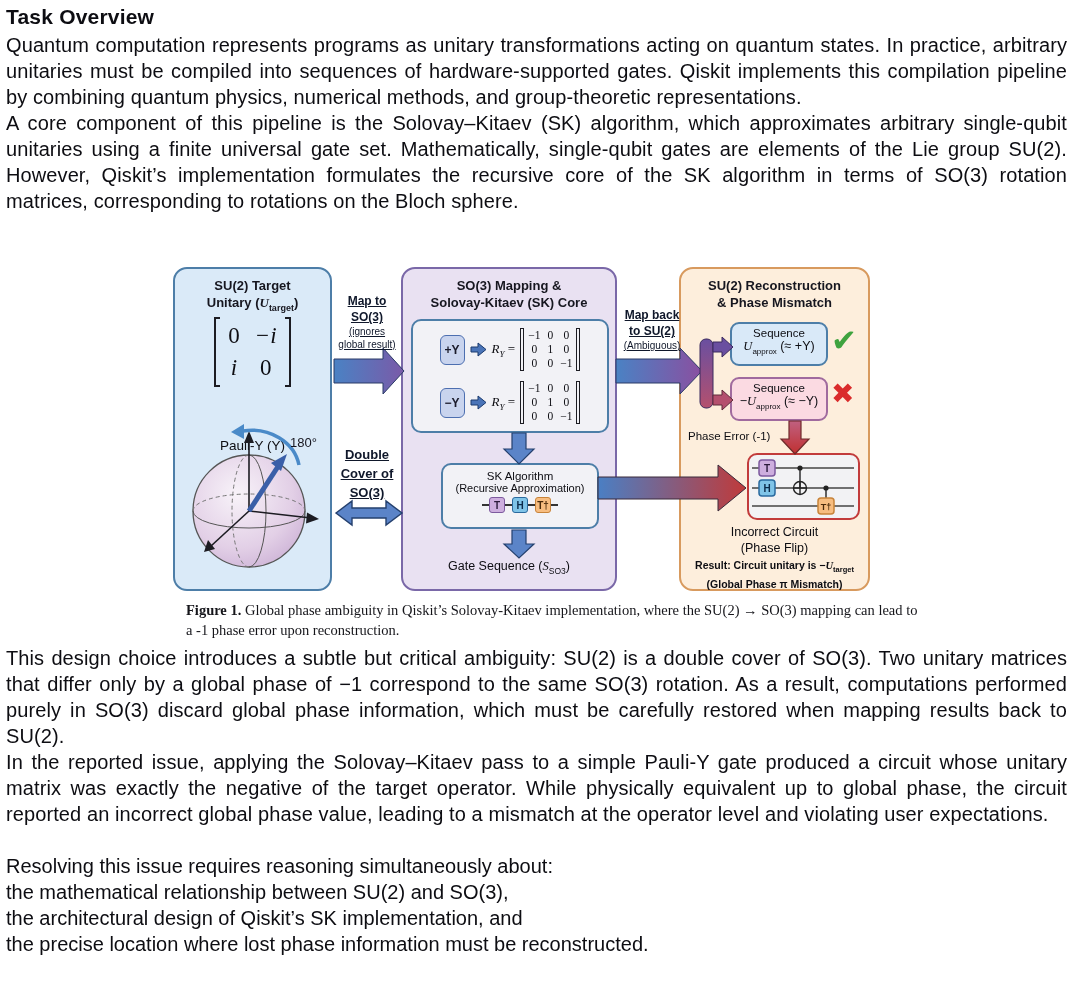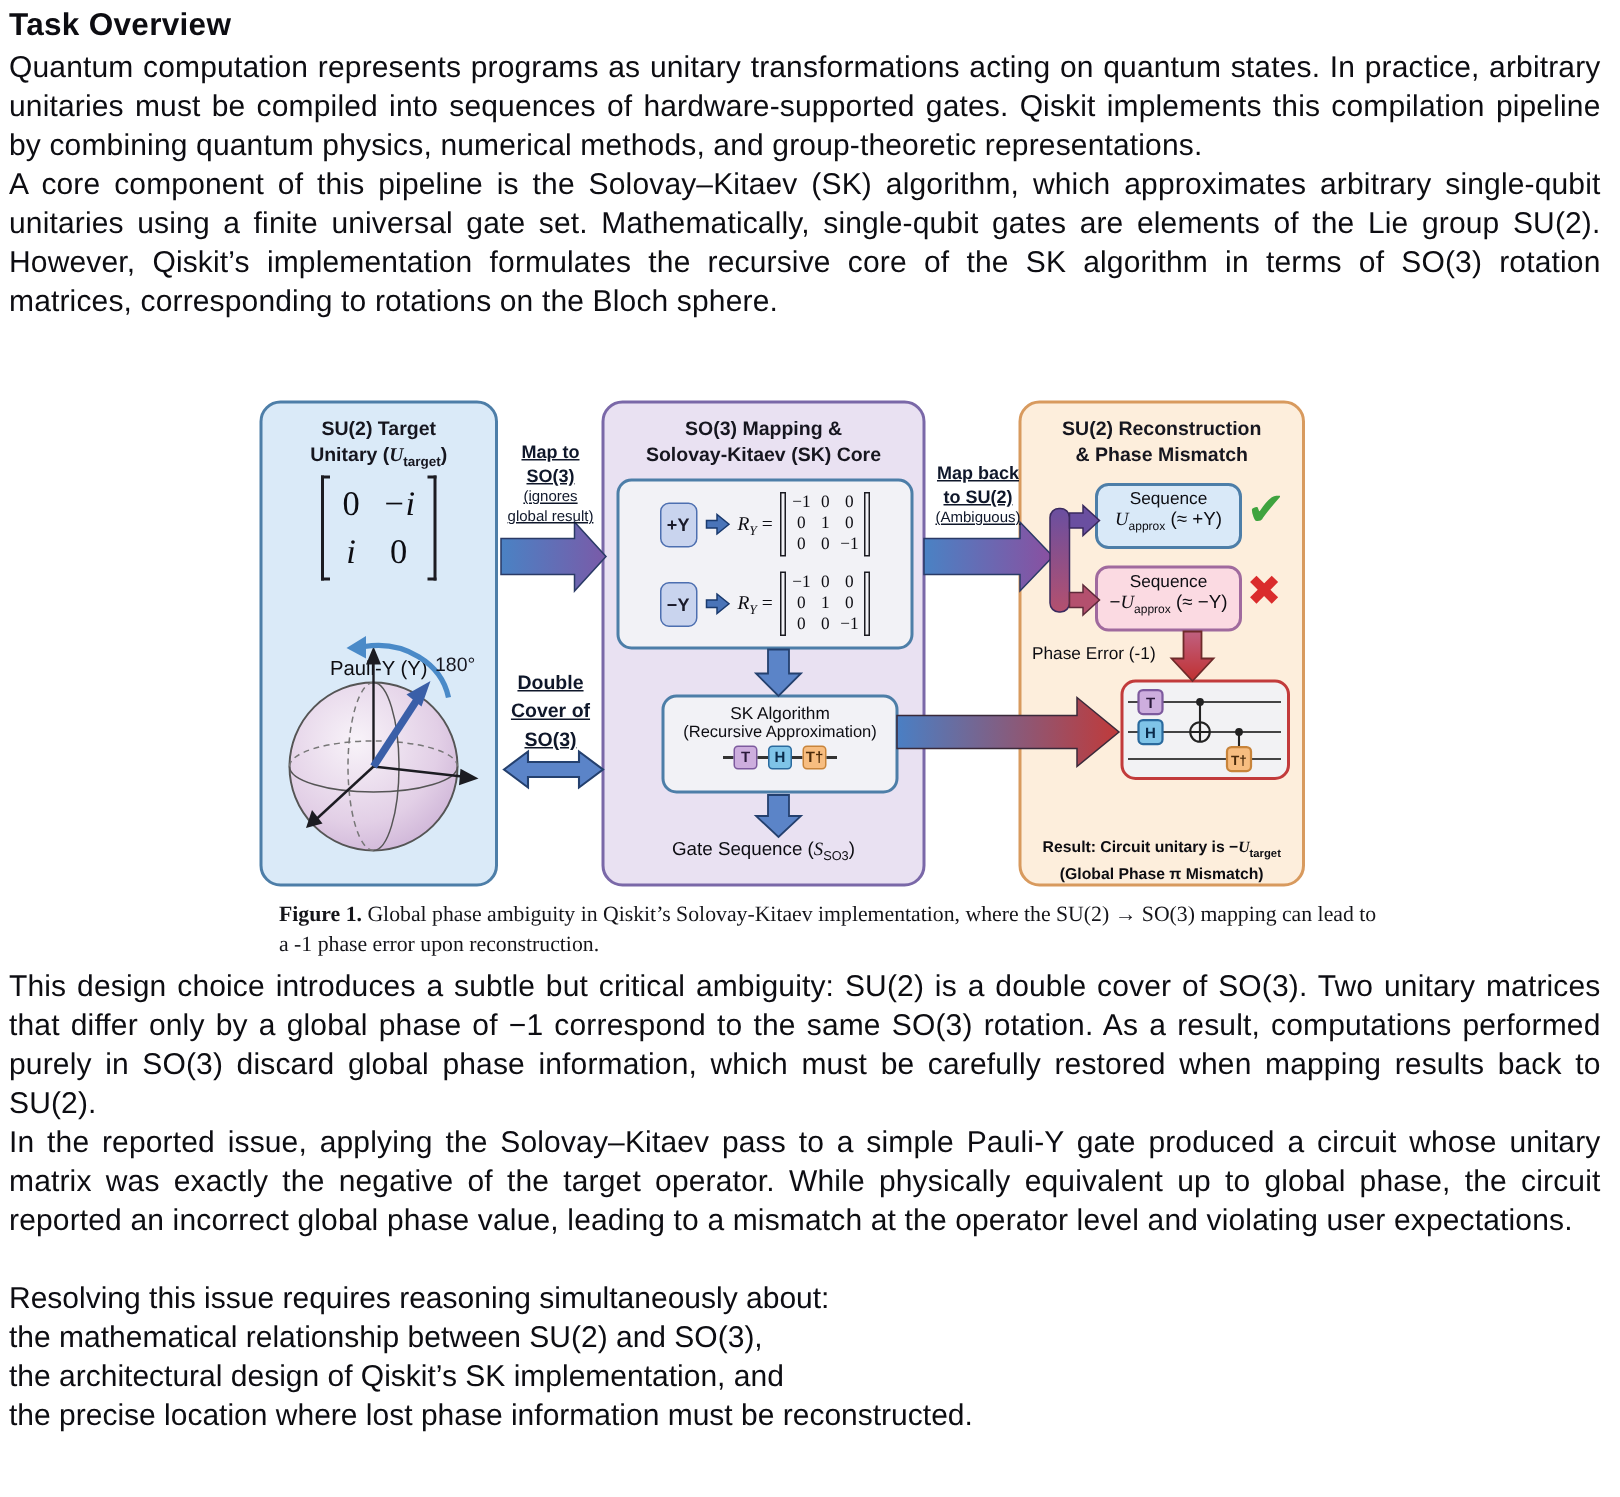--- a/index.html
+++ b/index.html
@@ -255,20 +255,24 @@
           <line x1="77" y1="33" x2="77" y2="45" stroke="#222" stroke-width="1.4"></line>
           <circle cx="77" cy="33" r="2.6" fill="#222"></circle>
           <rect x="10" y="5" width="16" height="16" rx="3" fill="#cdaede" stroke="#7d5a9e" stroke-width="1.5"></rect>
           <text x="18" y="17" font-size="10" font-weight="bold" text-anchor="middle" font-family="Liberation Sans, sans-serif" fill="#2a1a3a">T</text>
           <rect x="10" y="25" width="16" height="16" rx="3" fill="#7fc4e8" stroke="#2a6a9e" stroke-width="1.5"></rect>
           <text x="18" y="37" font-size="10" font-weight="bold" text-anchor="middle" font-family="Liberation Sans, sans-serif" fill="#0a2a4a">H</text>
           <rect x="69" y="43" width="16" height="16" rx="3" fill="#f7bd80" stroke="#c8843a" stroke-width="1.5"></rect>
           <text x="77" y="55" font-size="9" font-weight="bold" text-anchor="middle" font-family="Liberation Sans, sans-serif" fill="#4a2a0a">T†</text>
         </svg>
       </div>
+      <div class="incorrect">
+        <span>Incorrect Circuit</span><br>
+        <span>(Phase Flip)</span>
+      </div>
       <div class="result">
         <span>Result: Circuit unitary is −</span><span class="mathit">U</span><sub>target</sub><br>
         <span>(Global Phase π Mismatch)</span>
       </div>
     </div>
 
     <div class="flabel lbl-mapto">
       <div class="fl-main">Map to</div>
       <div class="fl-main">SO(3)</div>
       <div class="fl-sub">(ignores</div>

